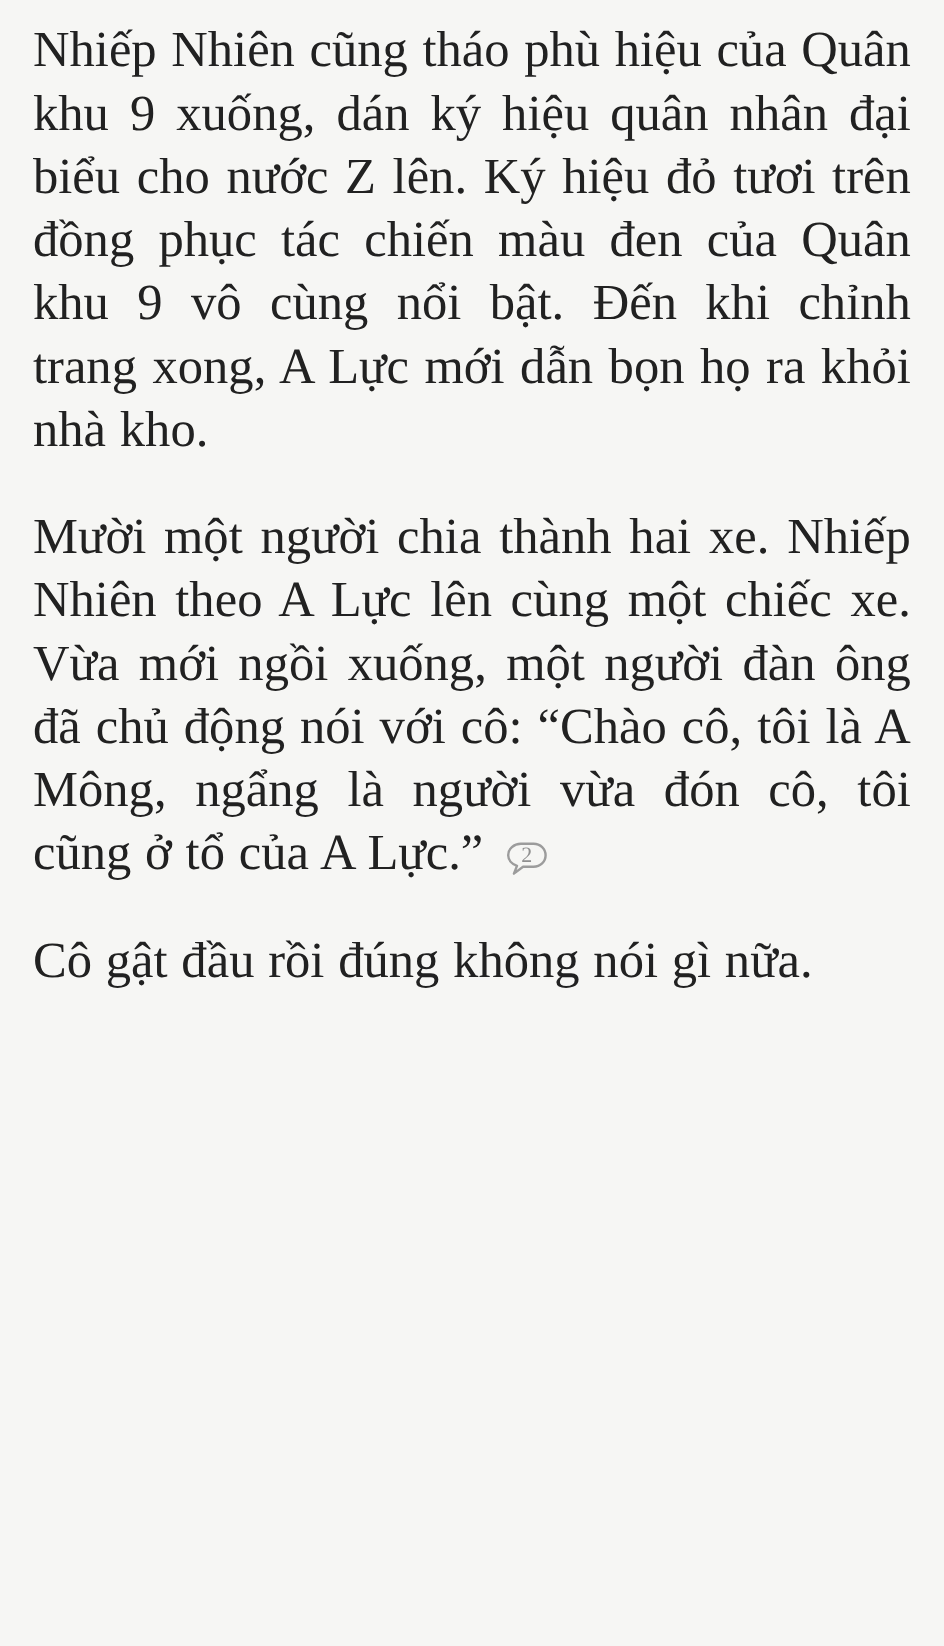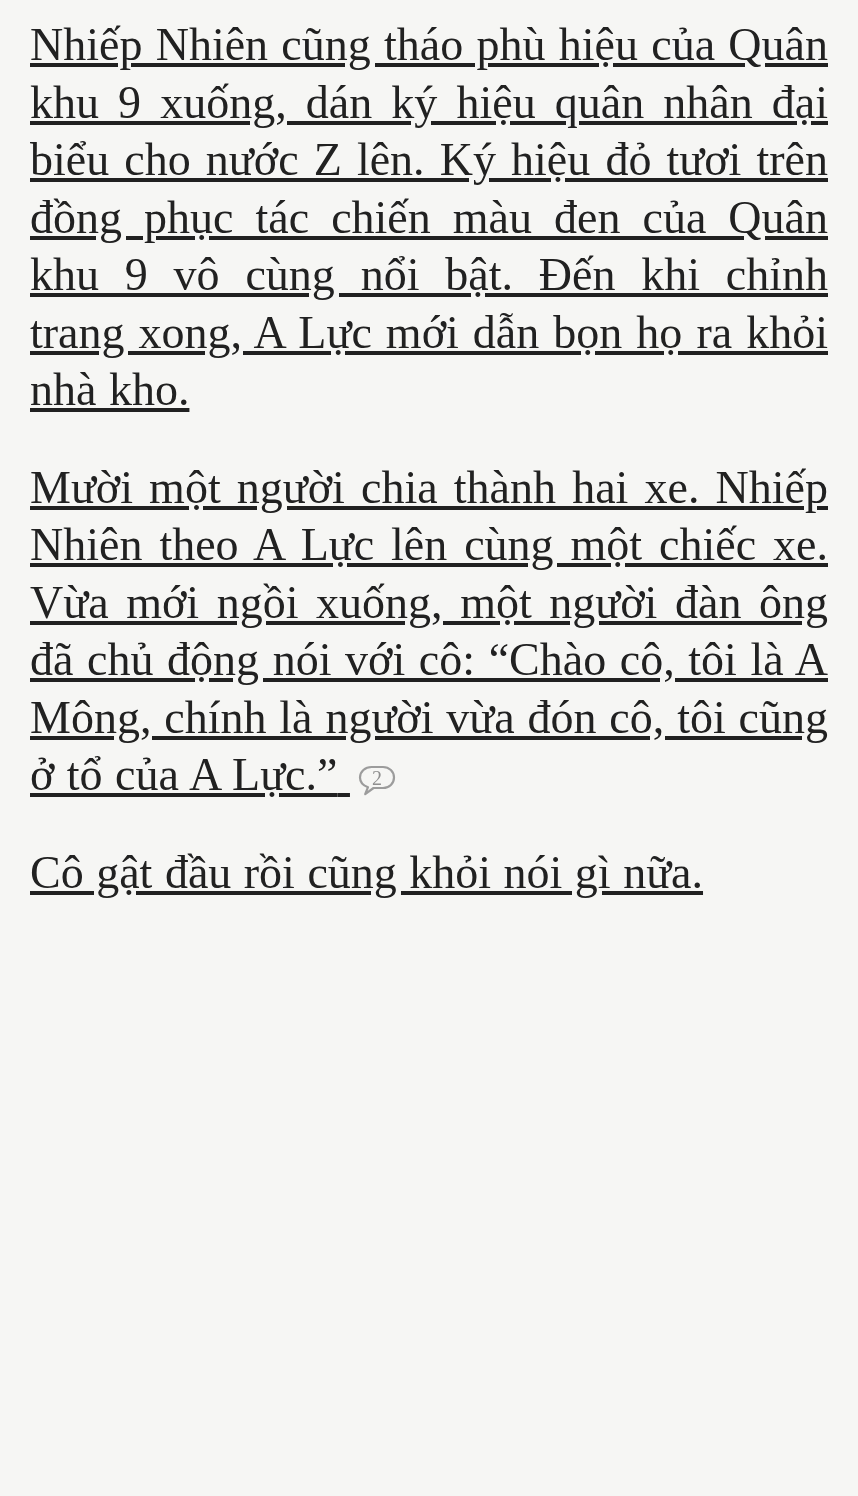--- a/index.html
+++ b/index.html
@@ -56,30 +56,30 @@
     font-size: 20px;
     line-height: 24px;
     color: #8f8f8f;
     font-family: "Liberation Serif", "DejaVu Serif", serif;
   }
 </style>
 </head>
 <body style="background: rgb(246, 246, 244);">
 
 <div class="page">
-  <div class="content" id="content" style="color: rgb(33, 33, 33); text-decoration: underline;">
+  <div class="content" id="content" style="color: rgb(33, 33, 33);">
   <p class="para"><span class="para-text">Nhiếp Nhiên cũng tháo phù hiệu của Quân khu 9 xuống, dán ký hiệu quân nhân đại biểu cho nước Z lên. Ký hiệu đỏ tươi trên đồng phục tác chiến màu đen của Quân khu 9 vô cùng nổi bật. Đến khi chỉnh trang xong, A Lực mới dẫn bọn họ ra khỏi nhà kho.</span></p>
 
-  <p class="para"><span class="para-text">Mười một người chia thành hai xe. Nhiếp Nhiên theo A Lực lên cùng một chiếc xe. Vừa mới ngồi xuống, một người đàn ông đã chủ động nói với cô: “Chào cô, tôi là A Mông, chính là người vừa đón cô, tôi cũng ở tổ của A Lực.”</span> 
+  <p class="para"><span class="para-text">Mười một người chia thành hai xe. Nhiếp Nhiên theo A Lực lên cùng một chiếc xe. Vừa mới ngồi xuống, một người đàn ông đã chủ động nói với cô: “Chào cô, tôi là A Mông, ngẩng là người vừa đón cô, tôi cũng ở tổ của A Lực.”</span> 
   <span class="bubble" role="button">
     <svg width="38" height="32" viewBox="0 0 38 32">
       <path d="M13.5 3 H25 C31.3 3 36 7.6 36 13.5 C36 19.4 31.3 24 25 24 H15.5 L7.2 30.2 L10 23.2 C5.4 21.6 2 17.9 2 13.5 C2 7.6 7.2 3 13.5 3 Z" fill="none" stroke="#9c9c9c" stroke-width="2.2" stroke-linejoin="round"></path>
     </svg>
     <span class="bubble-num" style="color: rgb(143, 143, 143);">2</span>
   </span>
 </p>
 
 
 
-  <p class="para"><span class="para-text">Cô gật đầu rồi cũng khỏi nói gì nữa.</span></p>
+  <p class="para"><span class="para-text">Cô gật đầu rồi đúng không nói gì nữa.</span></p>
 
 </div>
 </div>
 
 </body></html>

